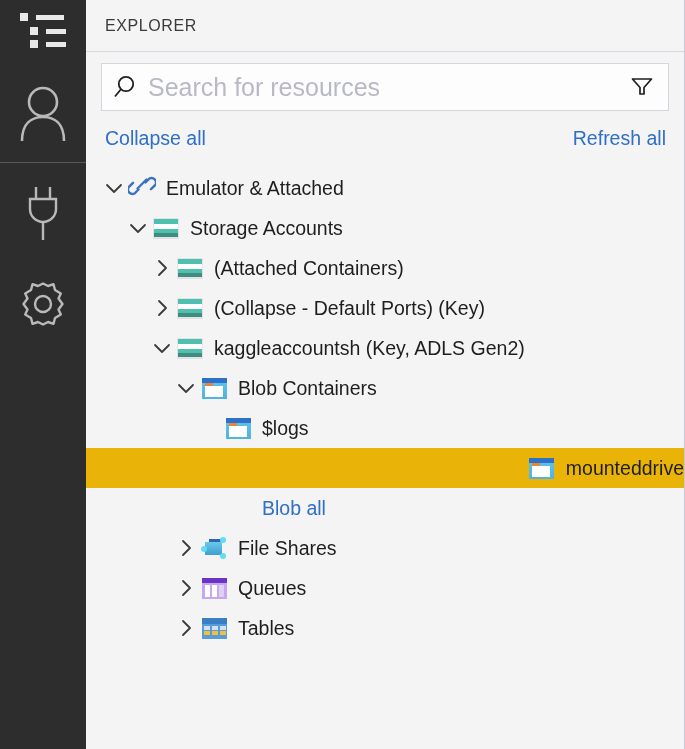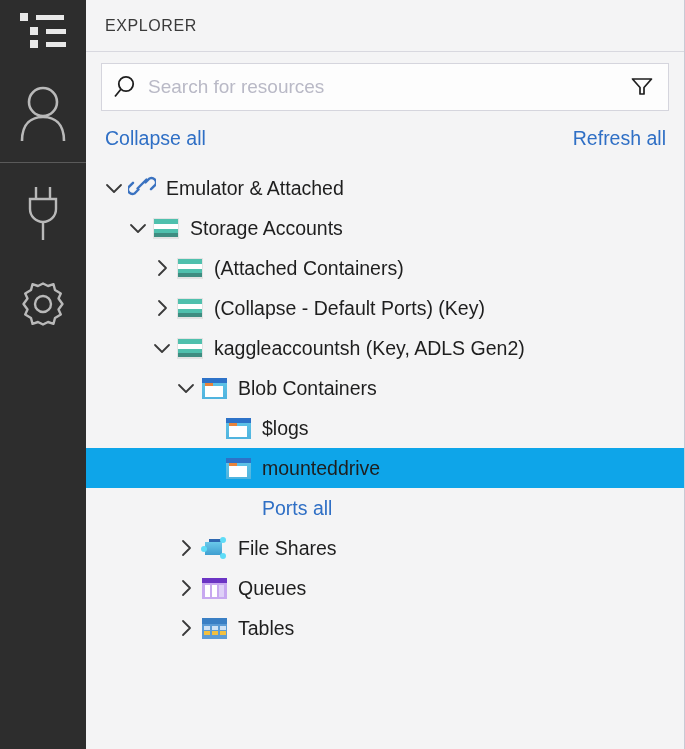--- a/index.html
+++ b/index.html
@@ -108,21 +108,21 @@
     display: flex;
     align-items: center;
     justify-content: center;
     flex: 0 0 46px;
   }
   .search-input {
     border: none;
     outline: none;
     background: transparent;
     font-family: "Liberation Sans", sans-serif;
-    font-size: 19px;
+    font-size: 25px;
     color: #333;
     flex: 1 1 auto;
     height: 100%;
     padding: 0;
   }
   .search-input::placeholder {
     color: #b9b9c6;
     opacity: 1;
   }
   .filter-btn {
@@ -152,21 +152,22 @@
     margin-top: 18px;
   }
   .tree-row {
     height: 40px;
     display: flex;
     align-items: center;
     cursor: pointer;
     position: relative;
   }
   .tree-row.selected {
-    background: #0ea5e9;
+    background: #eab308;
+    justify-content: flex-end;
   }
   .twisty {
     width: 26px;
     height: 40px;
     flex: 0 0 26px;
     display: flex;
     align-items: center;
     justify-content: center;
   }
   .twisty.empty { visibility: hidden; }
@@ -447,21 +448,21 @@
               <i class="tab"></i>
               <i class="sheet"></i>
             </span>
           </span>
           <span class="row-label">mounteddrive</span>
         </div>
         <div class="tree-row">
           <span style="flex: 0 0 111px;"></span>
           <span class="twisty empty"></span>
           <span class="row-icon blank"></span>
-          <span class="row-label linklabel">Ports all</span>
+          <span class="row-label linklabel">Blob all</span>
         </div>
         <div class="tree-row">
           <span style="flex: 0 0 87px;"></span>
           <span class="twisty">
             <svg width="22" height="22" viewBox="0 0 22 22">
               <path d="M8 4 L15 11 L8 18" fill="none" stroke="#3a3a3a" stroke-width="1.8" stroke-linecap="round" stroke-linejoin="round"></path>
             </svg>
           </span>
           <span class="row-icon">
             <span class="ico ico-share">

